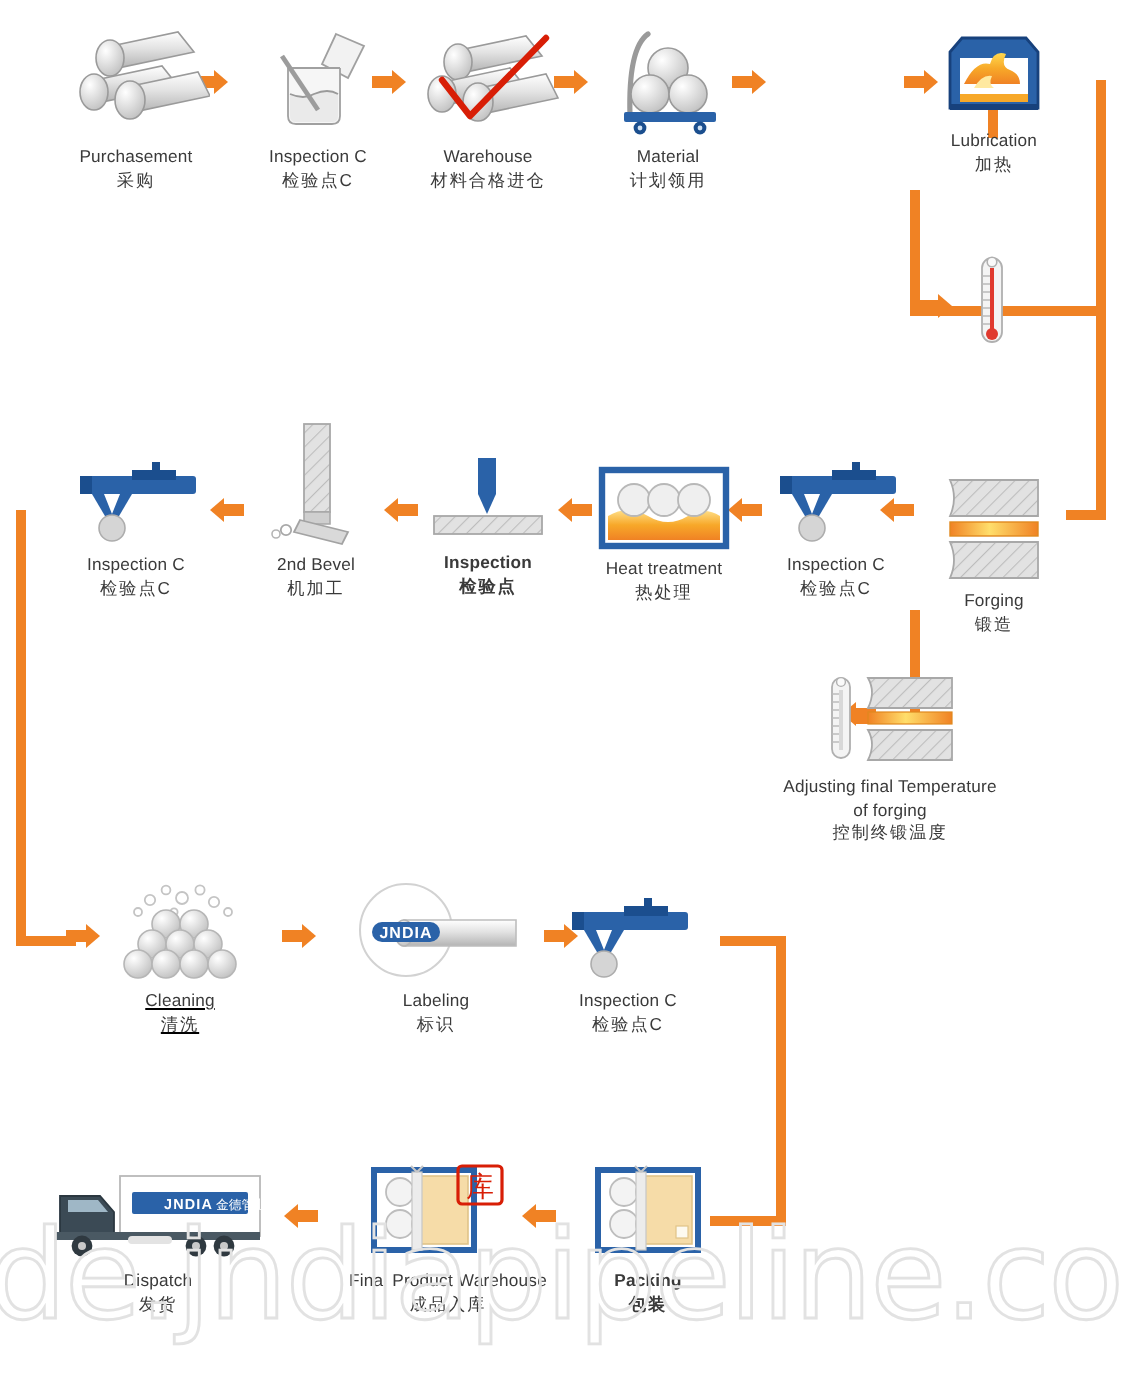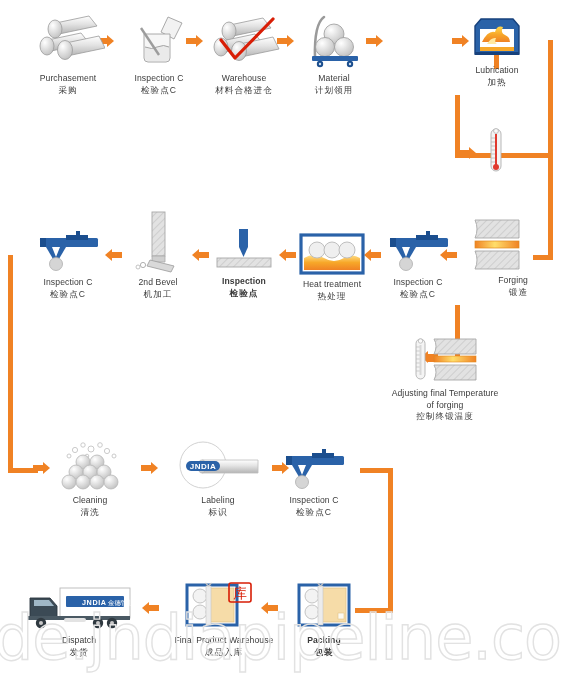--- a/index.html
+++ b/index.html
@@ -274,21 +274,21 @@
         <circle cx="10" cy="6" r="2.4" fill="#fafafa" stroke="#b0b0b0" stroke-width=".8"></circle>
         <rect x="9" y="9" width="2" height="33" fill="#E03A2F"></rect>
         <circle cx="10" cy="42" r="3" fill="#E03A2F"></circle>
         <g stroke="#b9b9b9" stroke-width=".8">
           <path d="M5 13h4M5 17h4M5 21h4M5 25h4M5 29h4M5 33h4M5 37h4"></path>
         </g>
       </svg>
     </div>
   </div>
 
-  <div class="node" style="left:466px;top:216px;width:62px;text-align:right;">
+  <div class="node" style="left:466px;top:236px;width:62px;">
     <div class="art" style="width:56px;height:56px;">
       <svg width="56" height="56" viewBox="0 0 56 56">
         <defs>
           <pattern id="hatch" width="5" height="5" patternTransform="rotate(45)" patternUnits="userSpaceOnUse">
             <rect width="5" height="5" fill="#e2e2e2"></rect>
             <line x1="0" y1="0" x2="0" y2="5" stroke="#bdbdbd" stroke-width="1.1"></line>
           </pattern>
           <linearGradient id="billet" x1="0" y1="0" x2="1" y2="0">
             <stop offset="0" stop-color="#F08224"></stop>
               <stop offset=".45" stop-color="#FFDE6B"></stop>
@@ -411,21 +411,21 @@
         <path d="M28 30 L70 30 L70 45 L28 45 Q32 37 28 30 Z" fill="url(#hatch)" stroke="#a8a8a8" stroke-width=".9"></path>
       </svg>
     </div>
     <div class="cap">
       <div>Adjusting final Temperature</div>
       <div>of forging</div>
       <div class="cn">控制终锻温度</div>
     </div>
   </div>
 
-  <div class="node" style="left:52px;top:440px;width:76px;">
+  <div class="node" style="left:52px;top:440px;width:76px;text-decoration:underline;">
     <div class="art" style="width:66px;height:52px;">
       <svg width="66" height="52" viewBox="0 0 66 52">
         <g fill="none" stroke="#c4c4c4" stroke-width=".9">
           <circle cx="18" cy="10" r="2.6"></circle>
             <circle cx="26" cy="5" r="2.2"></circle>
           <circle cx="34" cy="9" r="3"></circle>
             <circle cx="43" cy="5" r="2.3"></circle>
           <circle cx="50" cy="11" r="2.6"></circle>
             <circle cx="12" cy="16" r="2"></circle>
           <circle cx="57" cy="16" r="2"></circle>

